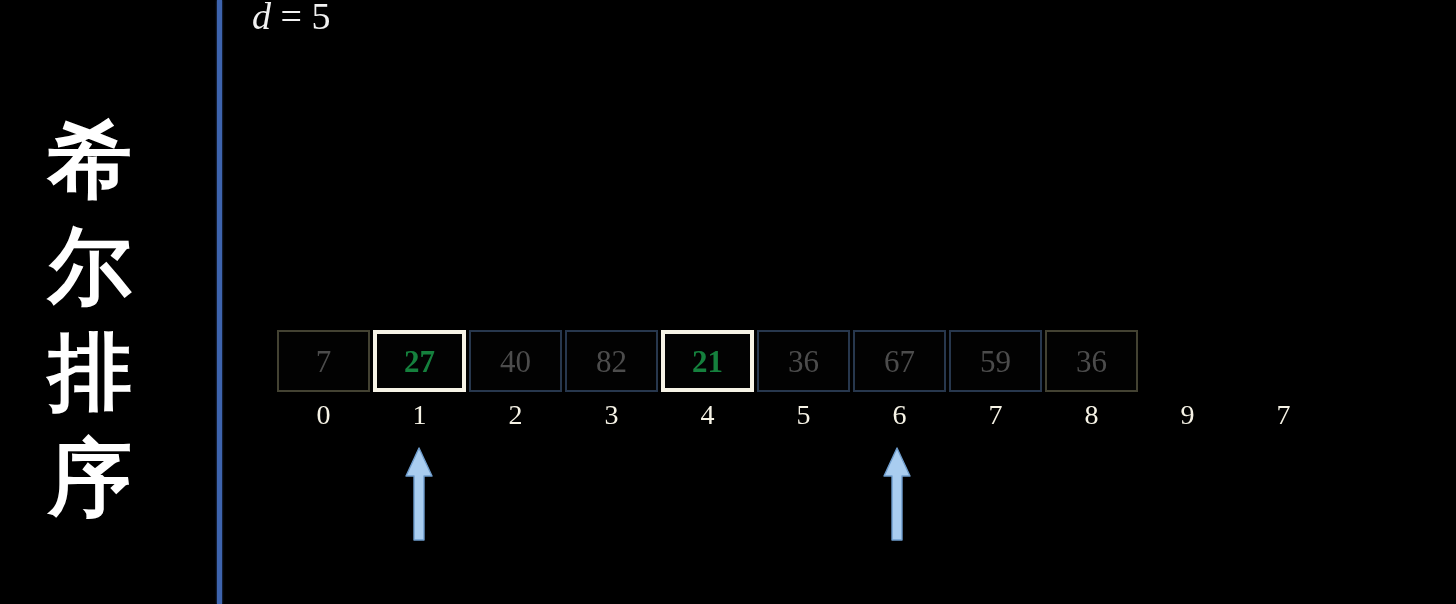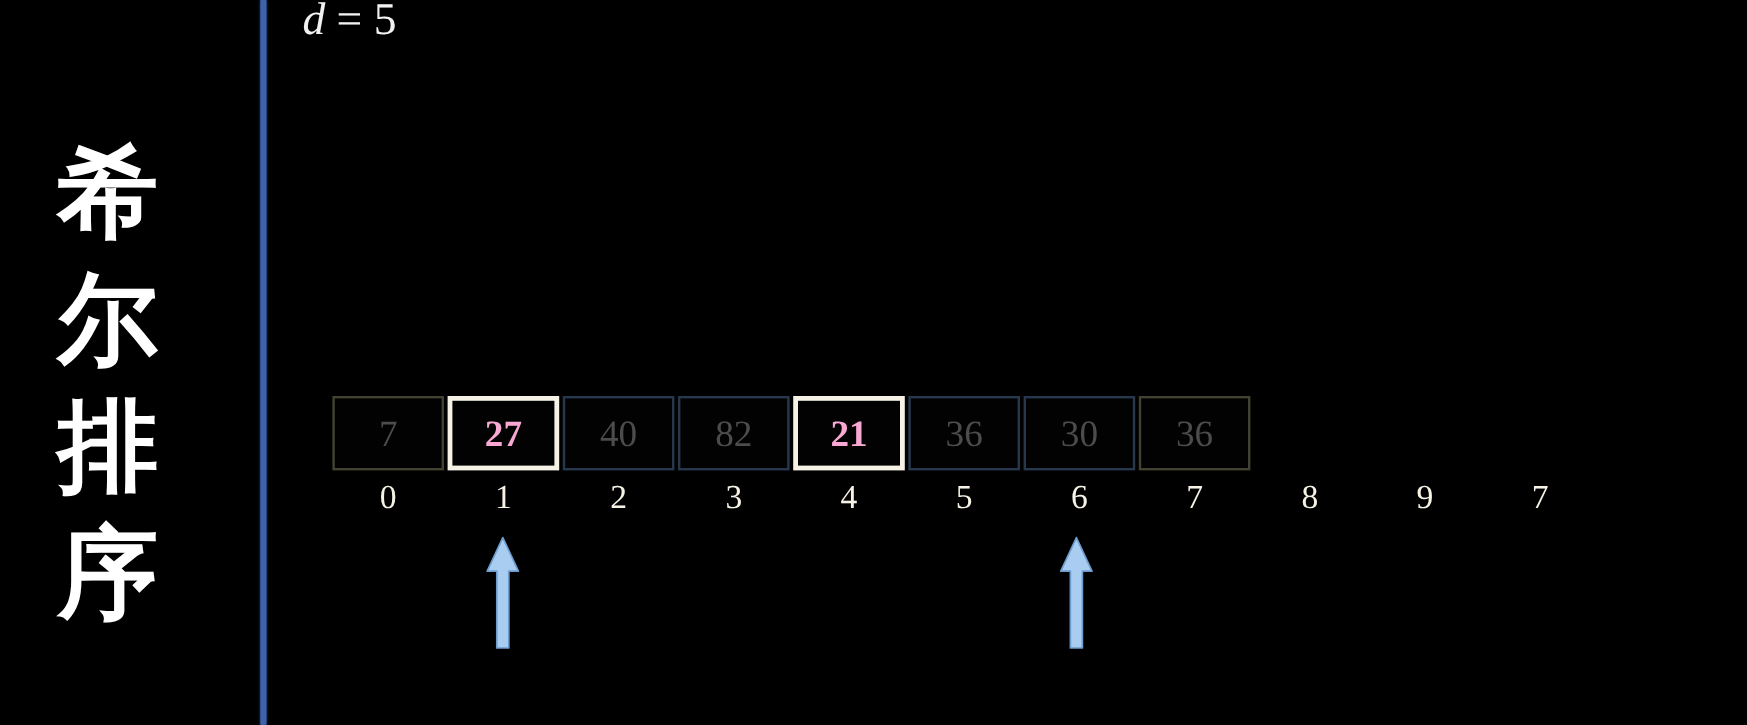--- a/index.html
+++ b/index.html
@@ -112,21 +112,21 @@
   
   .cell.tint-blue  { border: 2px solid #27374d; }
   .cell.tint-olive { border: 2px solid #434232; }
   .cell.hl         { border: 4px solid #f6f3e6; }
 
   
   .cell.dim .val {
     color: #4c4c4c;
   }
   .cell.hl .val {
-    color: #f9a8d4;
+    color: #15803d;
     font-weight: bold;
   }
 
   
   #index-row {
     position: absolute;
     left: 277px;
     top: 400px;
     width: 1056px;
     display: flex;
@@ -187,21 +187,24 @@
       <div class="cell tint-blue dim">
         <span class="val">82</span>
       </div>
       <div class="cell hl">
         <span class="val">21</span>
       </div>
       <div class="cell tint-blue dim">
         <span class="val">36</span>
       </div>
       <div class="cell tint-blue dim">
-        <span class="val">30</span>
+        <span class="val">67</span>
+      </div>
+      <div class="cell tint-blue dim">
+        <span class="val">59</span>
       </div>
       <div class="cell tint-olive dim">
         <span class="val">36</span>
       </div>
     </div>
   </div>
 
   <div id="index-row">
     <span class="idx">0</span>
     <span class="idx">1</span>

